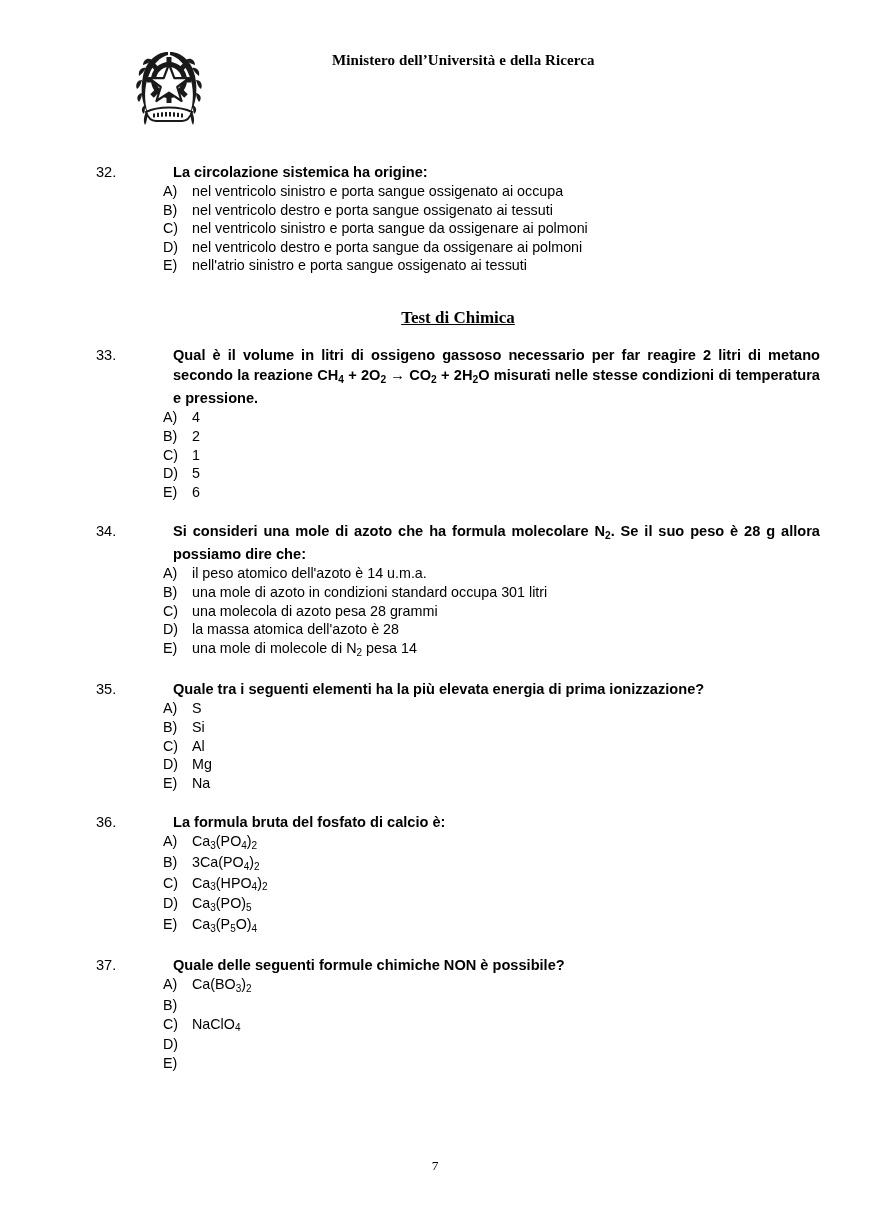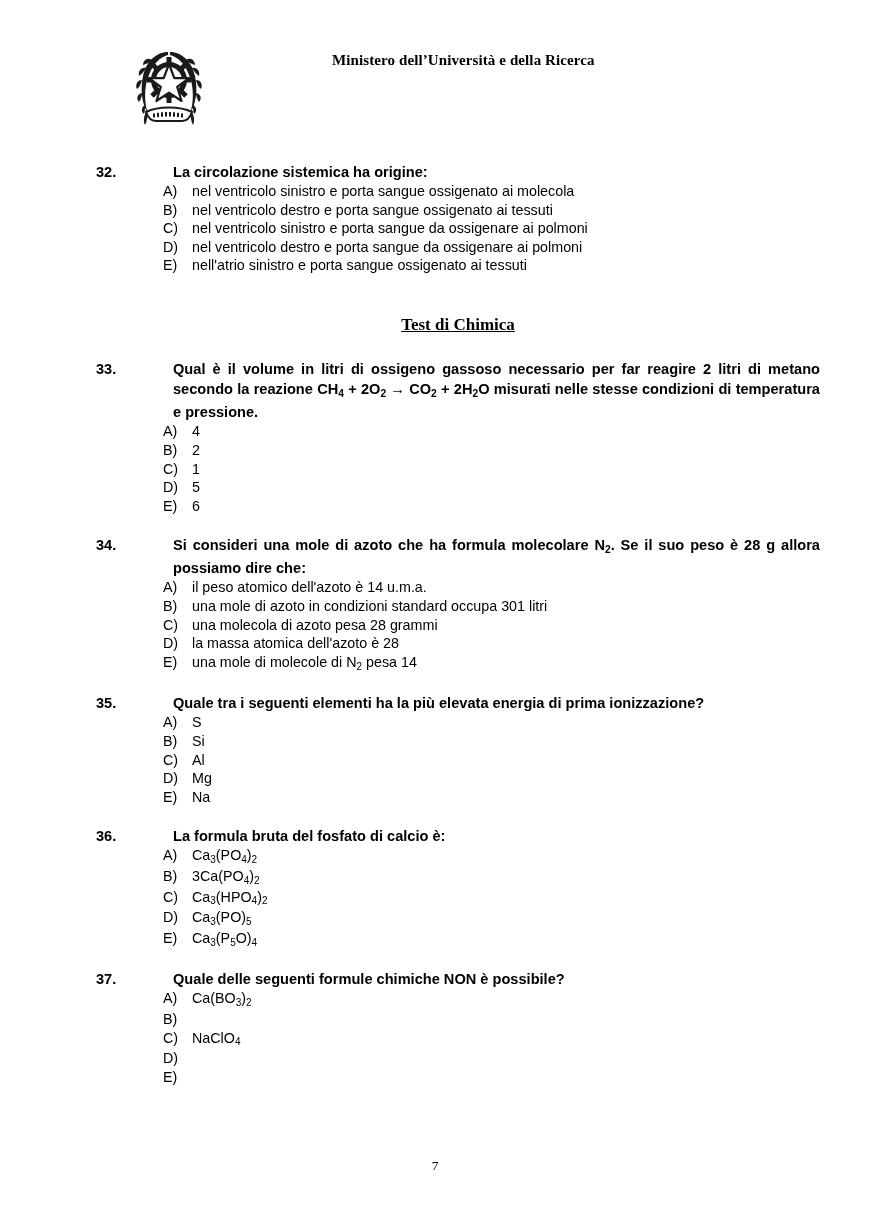--- a/index.html
+++ b/index.html
@@ -55,21 +55,21 @@
   .q-head {
     display: flex;
     align-items: flex-start;
     font-weight: bold;
     font-size: 14.6px;
     line-height: 20px;
   }
   .q-num {
     width: 32px;
     flex: 0 0 32px;
-    font-weight: bold;
+    font-weight: normal;
   }
   .q-text {
     flex: 1 1 auto;
     font-weight: bold;
     margin-left: 45px;
   }
   .q-text.justify {
     text-align: justify;
     text-justify: inter-word;
     line-height: 20.5px;
@@ -99,21 +99,21 @@
     vertical-align: baseline;
     position: relative;
     bottom: -0.28em;
   }
 
   .section-heading {
     text-align: center;
     font-family: "Liberation Serif", serif;
     font-weight: bold;
     font-size: 17px;
-    margin: 12px;
+    margin: 5px;
   }
   .section-heading span {
     text-decoration: underline;
   }
 
   .spacer-lg { height: 28px; }
   .spacer-md { height: 20px; }
   .spacer-sm { height: 12px; }
 
   .page-number {
@@ -183,21 +183,21 @@
 <div class="content">
 
   <div class="question-block">
     <div class="q-head">
       <span class="q-num">32.</span>
       <span class="q-text">La circolazione sistemica ha origine:</span>
     </div>
     <ul class="options">
       <li class="option">
         <span class="opt-letter">A)</span>
-        <span class="opt-text">nel ventricolo sinistro e porta sangue ossigenato ai molecola</span>
+        <span class="opt-text">nel ventricolo sinistro e porta sangue ossigenato ai occupa</span>
       </li>
       <li class="option">
         <span class="opt-letter">B)</span>
         <span class="opt-text">nel ventricolo destro e porta sangue ossigenato ai tessuti</span>
       </li>
       <li class="option">
         <span class="opt-letter">C)</span>
         <span class="opt-text">nel ventricolo sinistro e porta sangue da ossigenare ai polmoni</span>
       </li>
       <li class="option">

